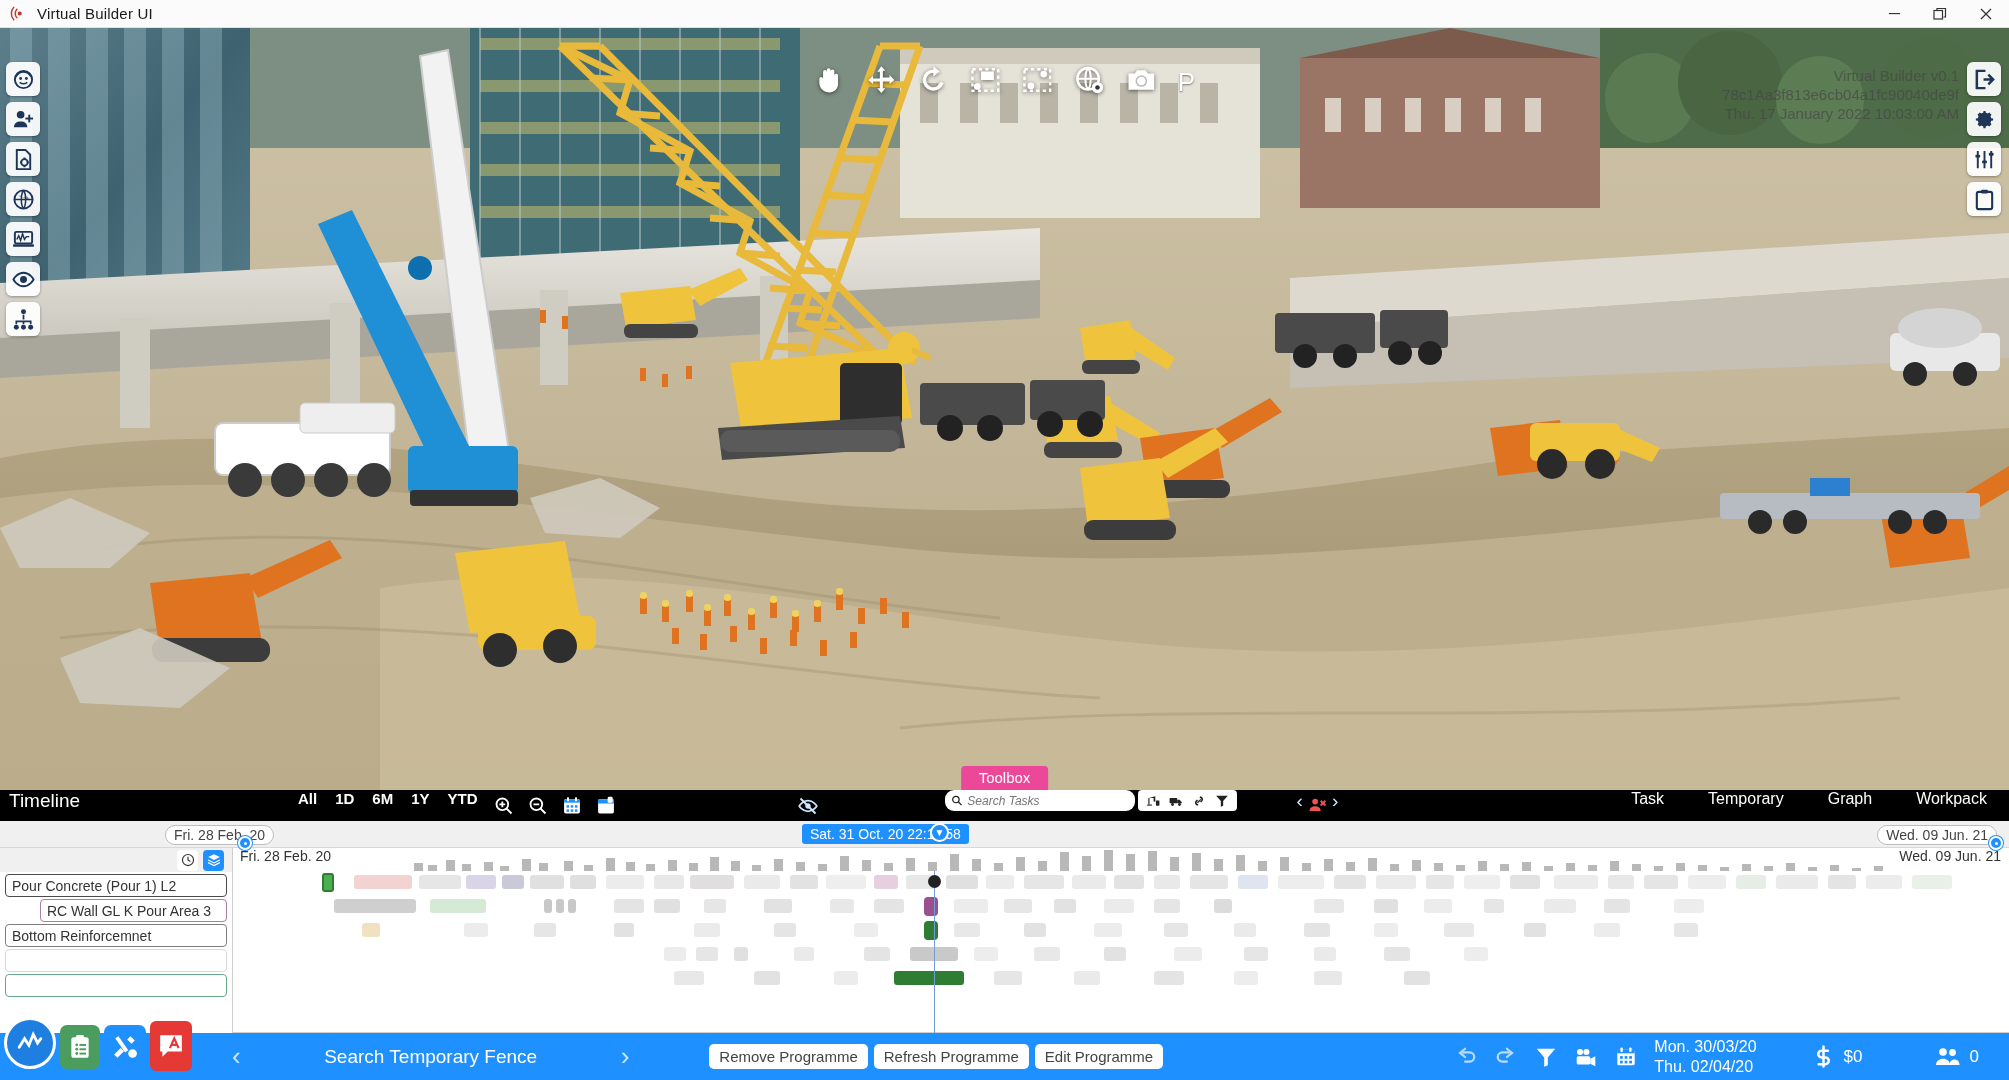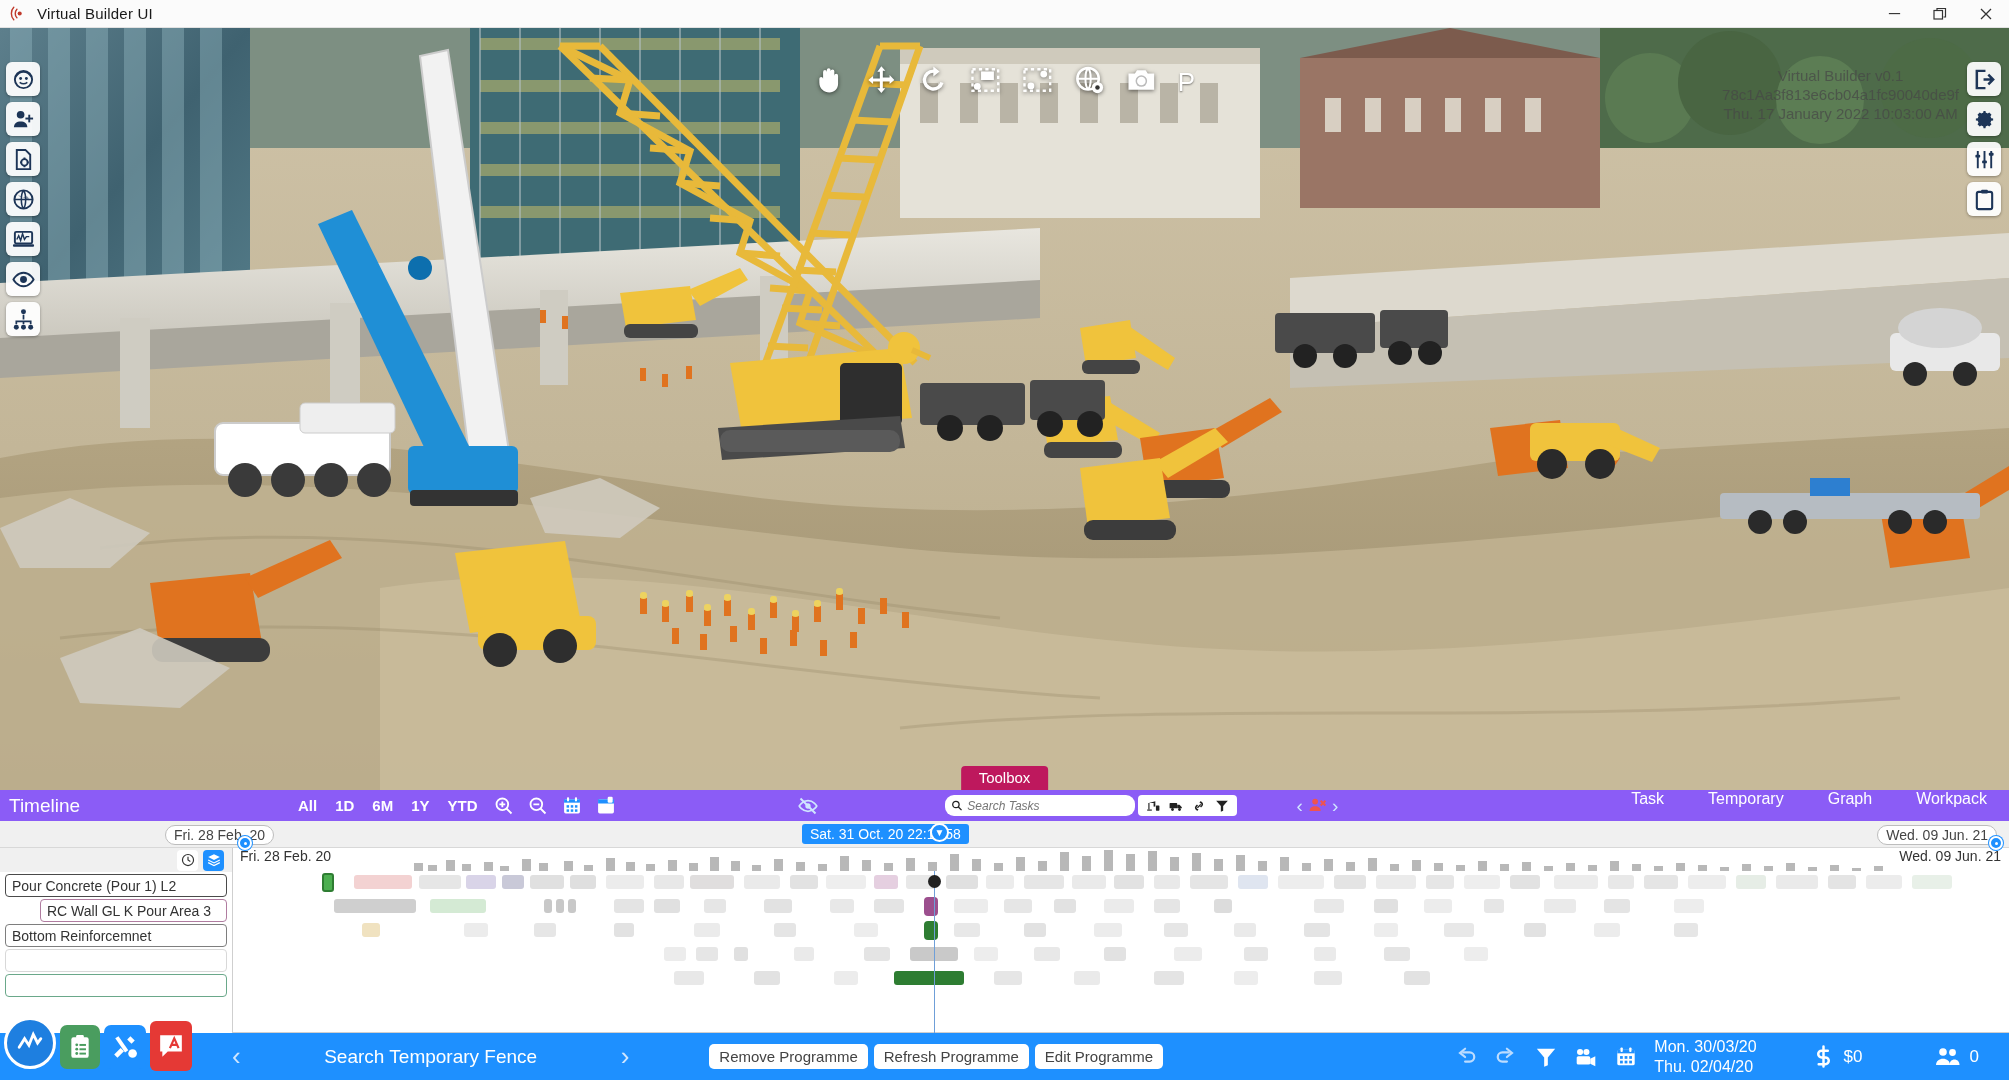--- a/index.html
+++ b/index.html
@@ -27,30 +27,30 @@
 
   #right-rail { position:absolute; right:6px; top:34px; width:36px; display:flex; flex-direction:column; gap:6px; z-index:40;}
 
   
   #top-tools { position:absolute; left:50%; transform:translateX(-50%); top:32px; height:44px;
     display:flex; align-items:center; gap:22px; z-index:40; }
   #top-tools .ttool svg { width:30px; height:30px; fill:#fff; filter:drop-shadow(0 1px 2px rgba(0,0,0,.55)); }
   #top-tools .tlabel { color:#fff; font-size:26px; text-shadow:0 1px 2px rgba(0,0,0,.5); }
 
   
-  #watermark { position:absolute; right:50px; top:38px; text-align:center; z-index:35;
+  #watermark { position:absolute; right:50px; top:38px; text-align:right; z-index:35;
     color:rgba(70,70,70,.72); font-size:15px; line-height:19px; }
 
   
   #toolbox-tab { position:absolute; left:50%; transform:translateX(-50%); bottom:0; z-index:41;
-    background:#be185d; color:#fff; font-size:15px; padding:3px 18px 4px; border-radius:4px 4px 0 0; }
+    background:#ec4899; color:#fff; font-size:15px; padding:3px 18px 4px; border-radius:4px 4px 0 0; }
 
   
   #timeline-bar { position:absolute; left:0; top:790px; width:2009px; height:31px;
-    background:#8b5cf6; display:flex; align-items:center; color:#fff; }
+    background:#000000; display:flex; color:#fff; }
   #timeline-title { font-size:19px; margin-left:9px; width:280px; }
   .rng { font-size:15px; font-weight:bold; margin:0 9px; }
   .tib svg { width:20px; height:20px; fill:#fff; display:block; }
   .tib { margin:0 7px; display:flex; align-items:center; }
   #search-wrap { width:190px; height:21px; background:#fff; border-radius:4px; display:flex;
     align-items:center; padding:0 6px; gap:5px; }
   #search-wrap svg { width:13px; height:13px; fill:#333; }
   #search-input { border:0; outline:0; font-size:12px; font-style:italic; color:#9a9a9a; width:100%;
     font-family:"Liberation Sans", sans-serif; background:transparent; }
   #filter-group { height:21px; background:#fff; border-radius:4px; display:flex; align-items:center;

